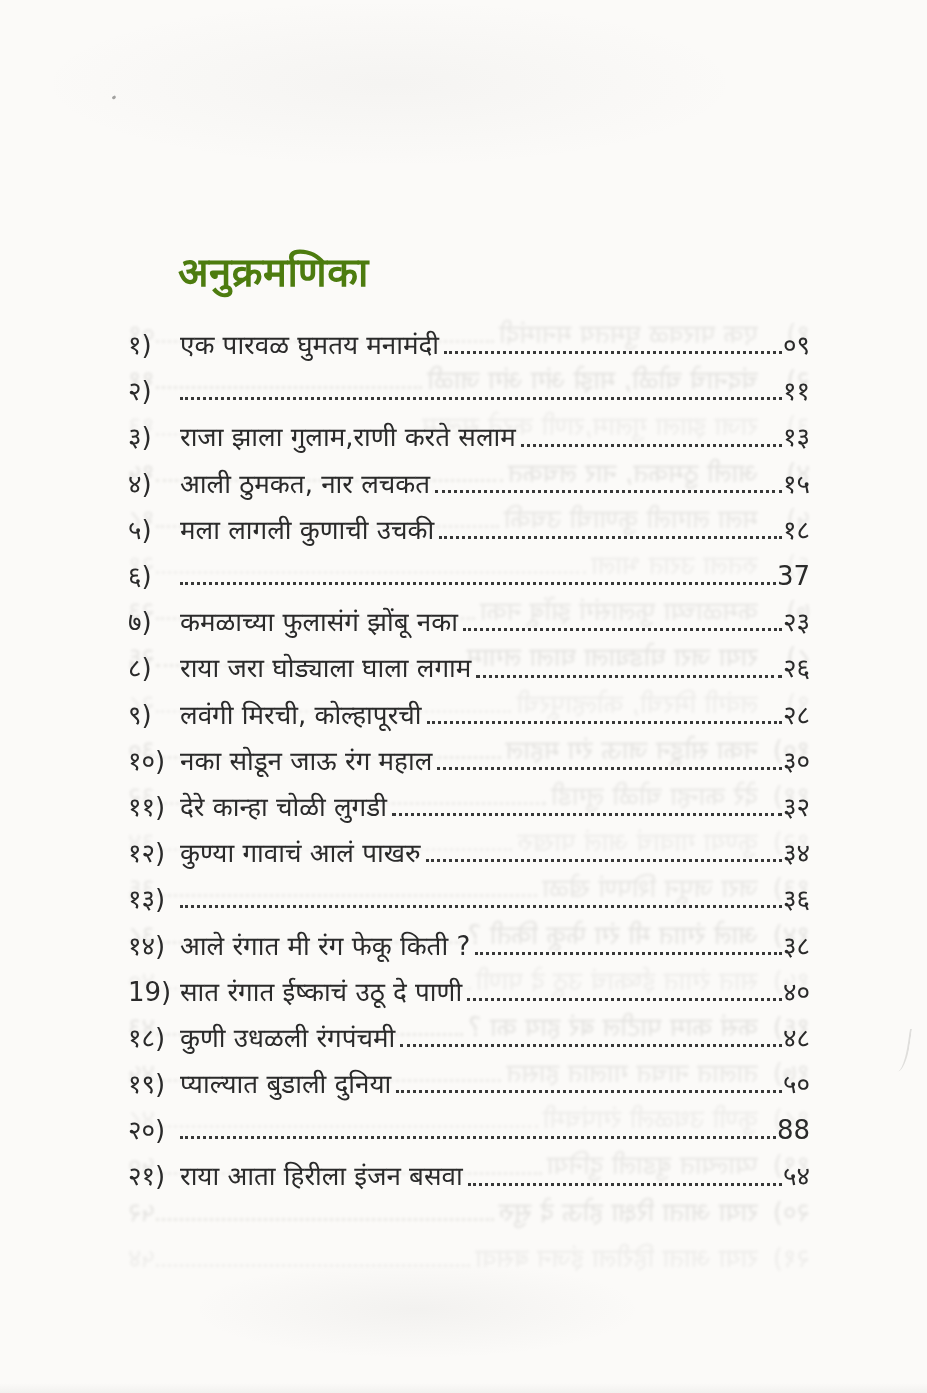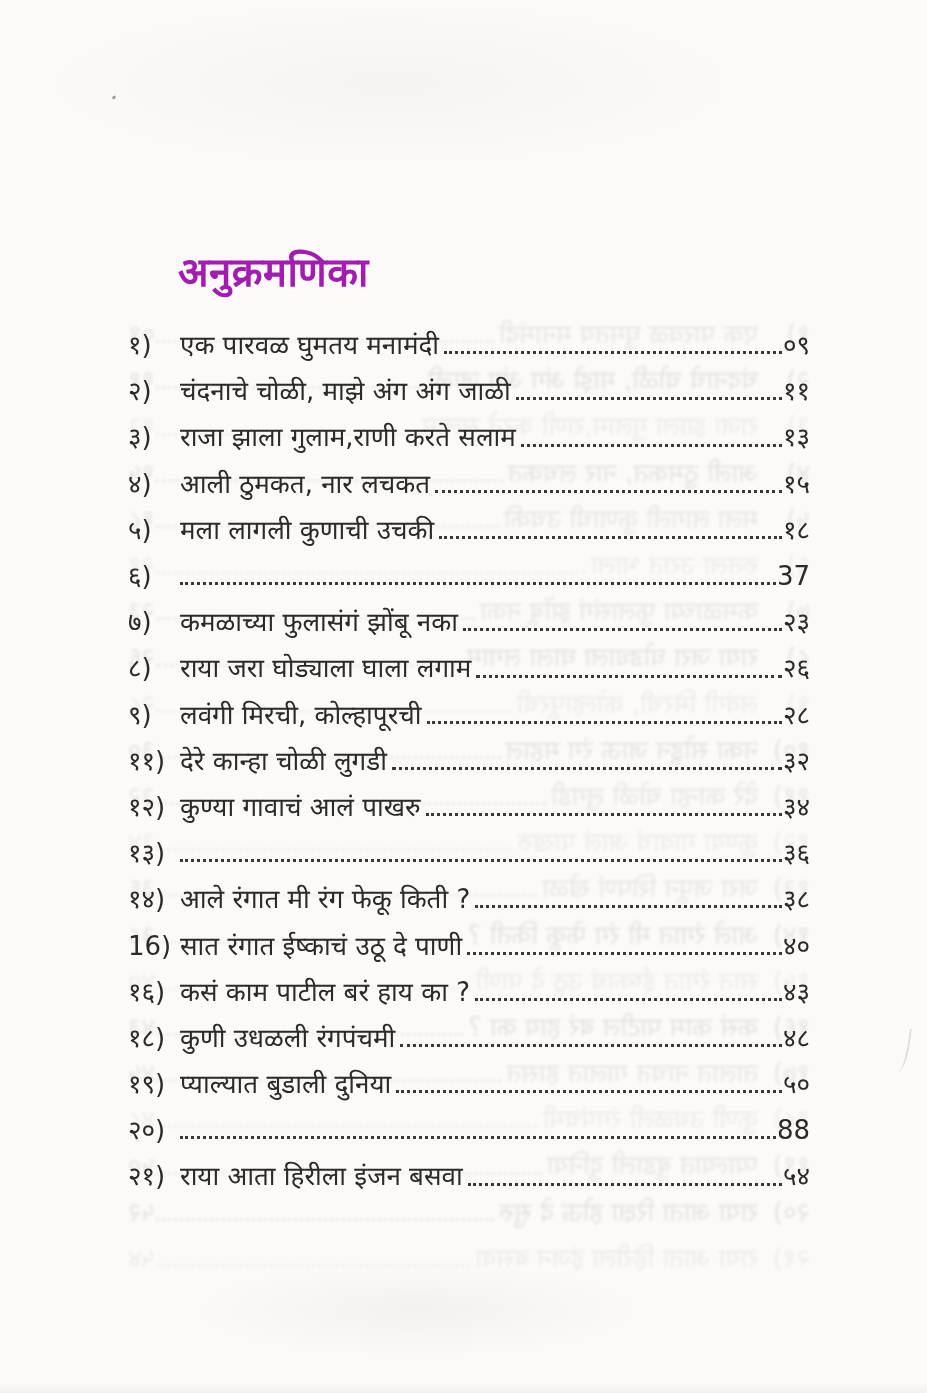--- a/index.html
+++ b/index.html
@@ -48,21 +48,21 @@
     border-radius: 0 0 70% 0;
     transform: rotate(8deg);
   }
   .doc-title {
     position: absolute;
     left: 178px;
     top: 216px;
     font-size: 40px;
     font-weight: 600;
     letter-spacing: 0.5px;
-    color: #a21caf;
+    color: #4d7c0f;
     white-space: nowrap;
   }
   .toc-list {
     position: absolute;
     left: 128px;
     top: 317px;
     width: 682px;
   }
   .toc-row {
     display: flex;
@@ -271,21 +271,20 @@
   <div class="toc-list">
     <div class="toc-row">
       <span class="toc-num">१)</span>
       <span class="toc-title">एक पारवळ घुमतय मनामंदी</span>
       <span class="toc-leader"></span>
       <span class="toc-page">०९</span>
     </div>
 
     <div class="toc-row">
       <span class="toc-num">२)</span>
-      <span class="toc-title">चंदनाचे चोळी, माझे अंग अंग जाळी</span>
       <span class="toc-leader"></span>
       <span class="toc-page">११</span>
     </div>
 
     <div class="toc-row">
       <span class="toc-num">३)</span>
       <span class="toc-title">राजा झाला गुलाम,राणी करते सलाम</span>
       <span class="toc-leader"></span>
       <span class="toc-page">१३</span>
     </div>
@@ -324,20 +323,26 @@
       <span class="toc-page">२६</span>
     </div>
 
     <div class="toc-row">
       <span class="toc-num">९)</span>
       <span class="toc-title">लवंगी मिरची, कोल्हापूरची</span>
       <span class="toc-leader"></span>
       <span class="toc-page">२८</span>
     </div>
 
+    <div class="toc-row">
+      <span class="toc-num">१०)</span>
+      <span class="toc-title">नका सोडून जाऊ रंग महाल</span>
+      <span class="toc-leader"></span>
+      <span class="toc-page">३०</span>
+    </div>
 
     <div class="toc-row">
       <span class="toc-num">११)</span>
       <span class="toc-title">देरे कान्हा चोळी लुगडी</span>
       <span class="toc-leader"></span>
       <span class="toc-page">३२</span>
     </div>
 
     <div class="toc-row">
       <span class="toc-num">१२)</span>
@@ -353,32 +358,26 @@
     </div>
 
     <div class="toc-row">
       <span class="toc-num">१४)</span>
       <span class="toc-title">आले रंगात मी रंग फेकू किती ?</span>
       <span class="toc-leader"></span>
       <span class="toc-page">३८</span>
     </div>
 
     <div class="toc-row">
-      <span class="toc-num">16)</span>
+      <span class="toc-num">19)</span>
       <span class="toc-title">सात रंगात ईष्काचं उठू दे पाणी</span>
       <span class="toc-leader"></span>
       <span class="toc-page">४०</span>
     </div>
 
-    <div class="toc-row">
-      <span class="toc-num">१६)</span>
-      <span class="toc-title">कसं काम पाटील बरं हाय का ?</span>
-      <span class="toc-leader"></span>
-      <span class="toc-page">४३</span>
-    </div>
 
 
     <div class="toc-row">
       <span class="toc-num">१८)</span>
       <span class="toc-title">कुणी उधळली रंगपंचमी</span>
       <span class="toc-leader"></span>
       <span class="toc-page">४८</span>
     </div>
 
     <div class="toc-row">

